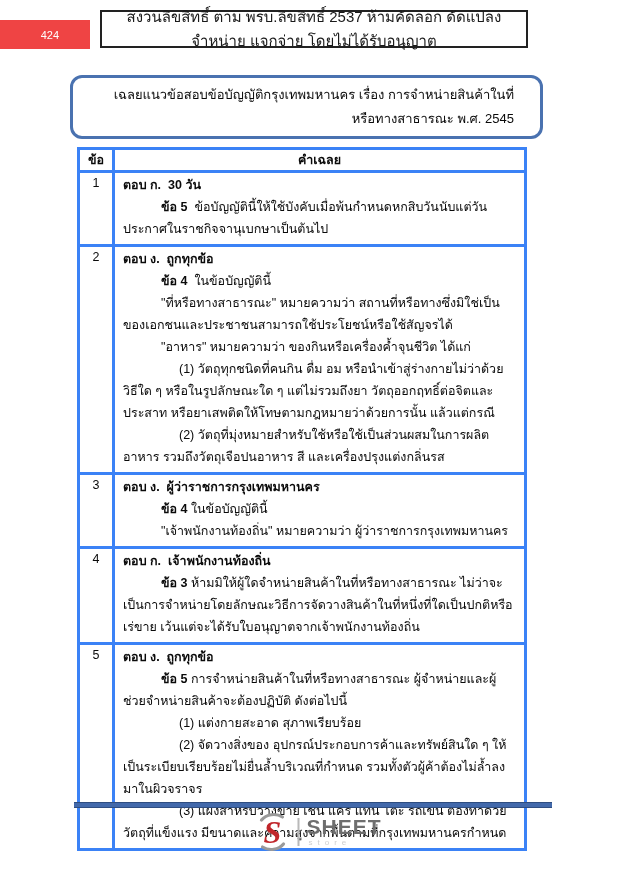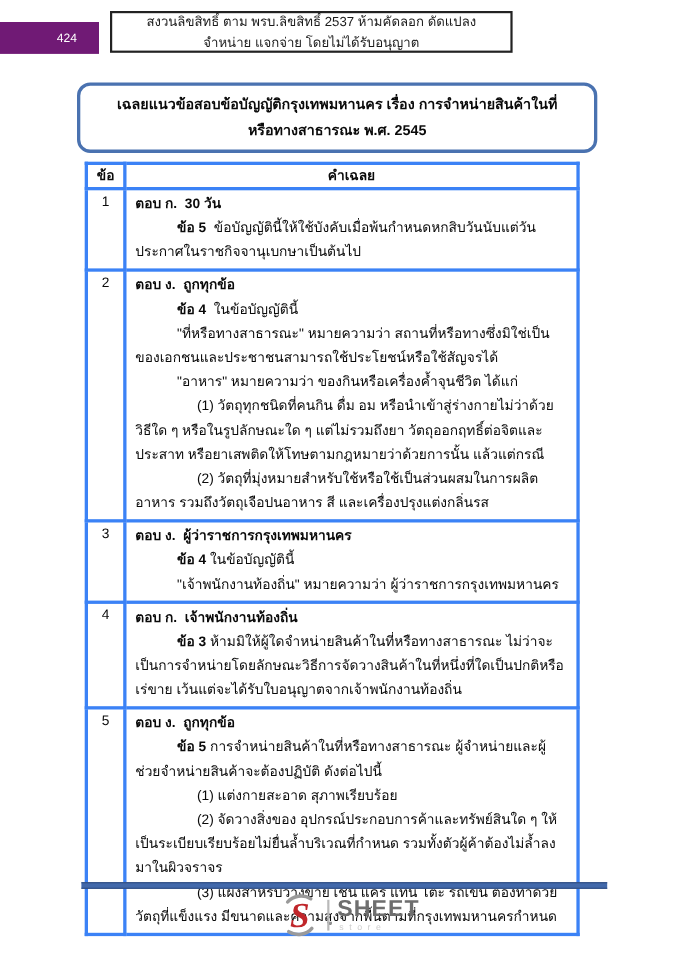--- a/index.html
+++ b/index.html
@@ -2,31 +2,31 @@
 <html lang="th"><head>
 <meta charset="utf-8">
 <style>
   * { margin:0; padding:0; box-sizing:border-box; }
   html,body { background:#ffffff; }
   body { font-family:"Liberation Sans", sans-serif; }
   .page { position:relative; width:621px; height:878px; background:#fff; overflow:hidden; }
 
   
   .pagenum-box { position:absolute; left:0; top:20px; width:90px; height:29px;
-    background:#701a75; color:#fff; font-size:11px; display:flex; align-items:center;
-    justify-content:flex-end; padding-right:20px; }
-  .copyright-box { position:absolute; left:100px; top:10px; width:366px; height:38px;
+    background:#ef4444; color:#fff; font-size:11px; display:flex; align-items:center;
+    justify-content:flex-end; padding-right:31px; }
+  .copyright-box { position:absolute; left:100px; top:10px; width:428px; height:38px;
     border:2px solid #222; display:flex; align-items:center; justify-content:center;
-    font-size:12px; color:#1a1a1a; text-align:center; padding:0 8px; }
+    font-size:15px; color:#1a1a1a; text-align:center; padding:0 8px; }
 
   
   .title-box { position:absolute; left:70px; top:75px; width:473px; min-height:53px;
     border:3px solid #4a72b0; border-radius:12px; display:flex; align-items:center;
     justify-content:center; padding:5px 26px; }
-  .title-box .t { font-size:13px; font-weight:bold; color:#0a0a0a; text-align:center;
+  .title-box .t { font-size:13px; font-weight:normal; color:#0a0a0a; text-align:right;
     line-height:24px; white-space:pre-wrap; }
 
   
   table.answers { position:absolute; left:77px; top:147px; width:450px;
     border-collapse:collapse; table-layout:fixed; }
   table.answers th, table.answers td { border:3px solid #3b82f6; }
   table.answers col.c-num { width:35px; }
   table.answers th { font-size:12.5px; font-weight:bold; color:#0a0a0a;
     height:23px; text-align:center; vertical-align:middle; }
   td.num { font-size:12.5px; color:#0a0a0a; text-align:center; vertical-align:top;

